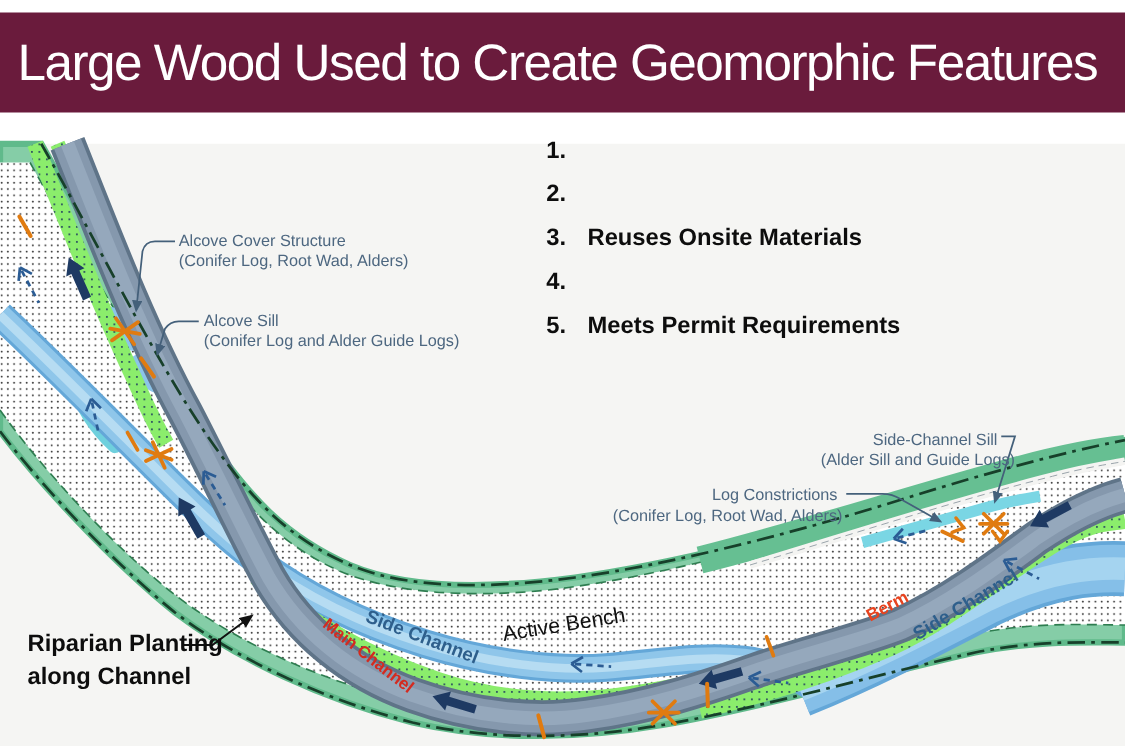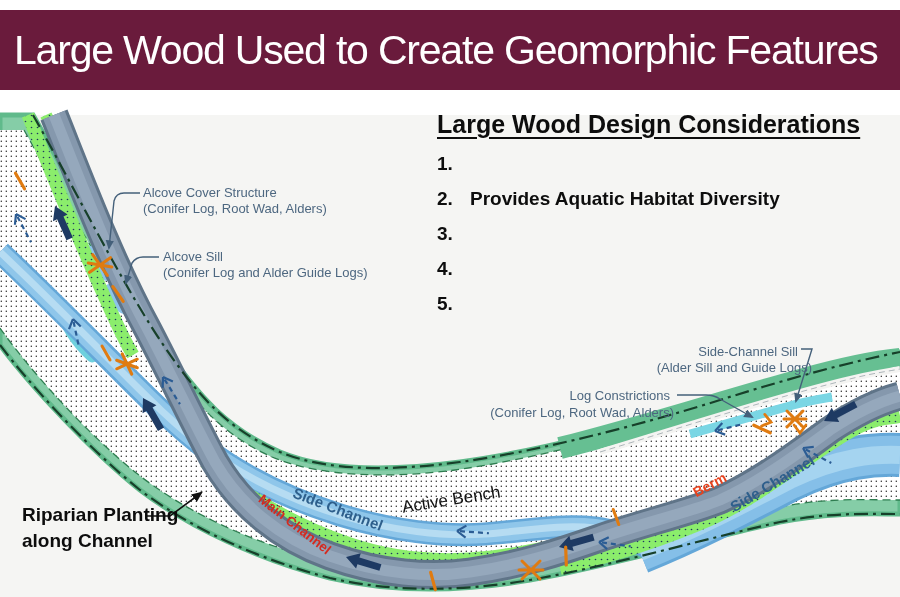--- a/index.html
+++ b/index.html
@@ -206,32 +206,32 @@
     <text class="callout" x="163" y="277">(Conifer Log and Alder Guide Logs)</text>
     <text class="callout" x="798" y="356" text-anchor="end">Side-Channel Sill</text>
     <text class="callout" x="812" y="372" text-anchor="end">(Alder Sill and Guide Logs)</text>
     <text class="callout" x="670" y="400" text-anchor="end">Log Constrictions</text>
     <text class="callout" x="674" y="417" text-anchor="end">(Conifer Log, Root Wad, Alders)</text>
     <text class="riparian" x="22" y="521">Riparian Planting</text>
     <text class="riparian" x="22" y="547">along Channel</text>
   </svg>
 
   <div class="considerations">
-    <h2>Large Wood Design Considerations</h2>
     <div class="c-item">
       <span class="c-num">1.</span>
     </div>
     <div class="c-item">
       <span class="c-num">2.</span>
-      <span>Provides Aquatic Habitat Diversity</span>
     </div>
     <div class="c-item">
       <span class="c-num">3.</span>
+      <span>Reuses Onsite Materials</span>
     </div>
     <div class="c-item">
       <span class="c-num">4.</span>
     </div>
     <div class="c-item">
       <span class="c-num">5.</span>
+      <span>Meets Permit Requirements</span>
     </div>
   </div>
 
 </div>
 
 </body></html>

